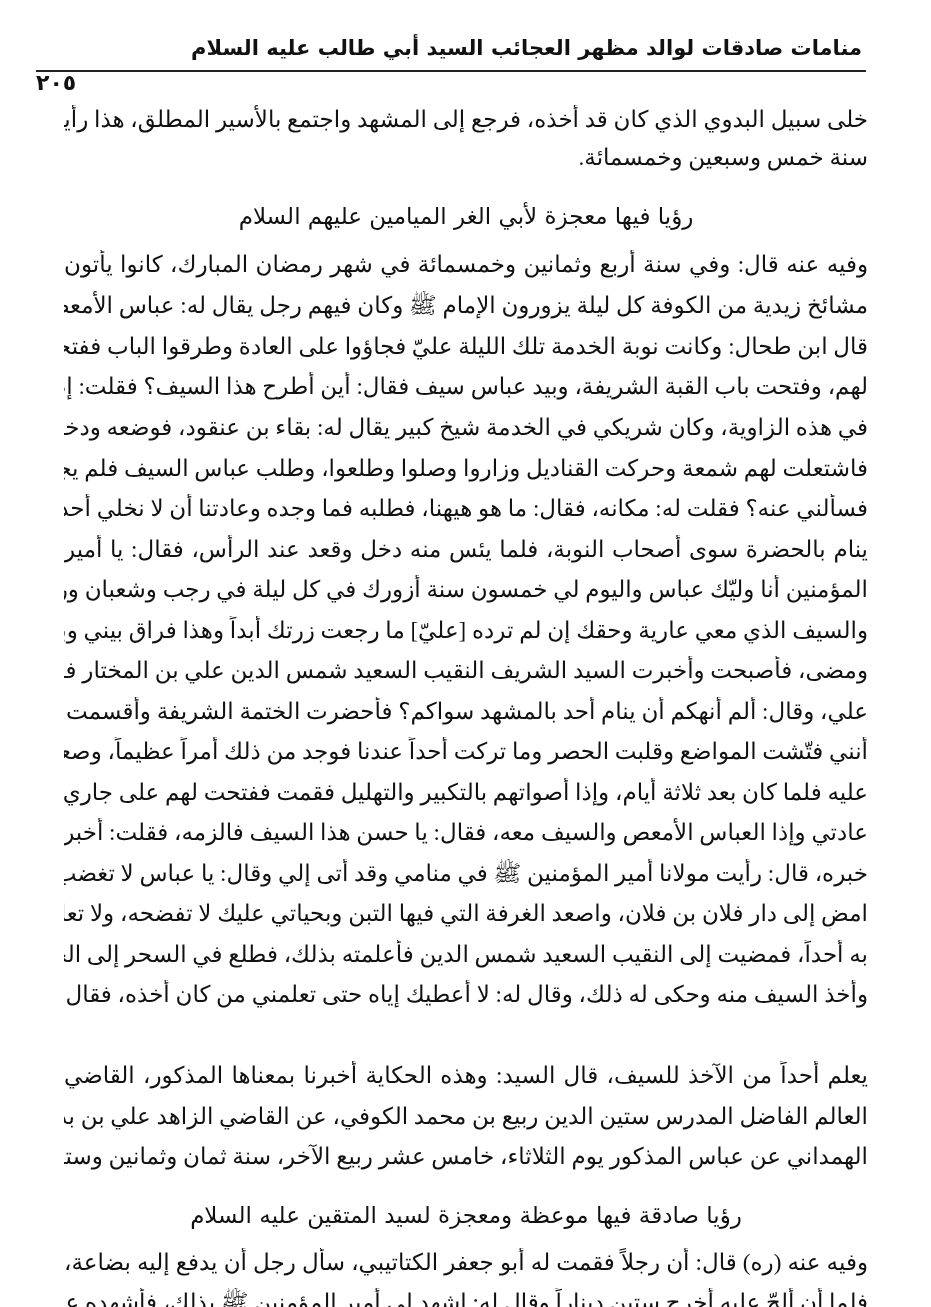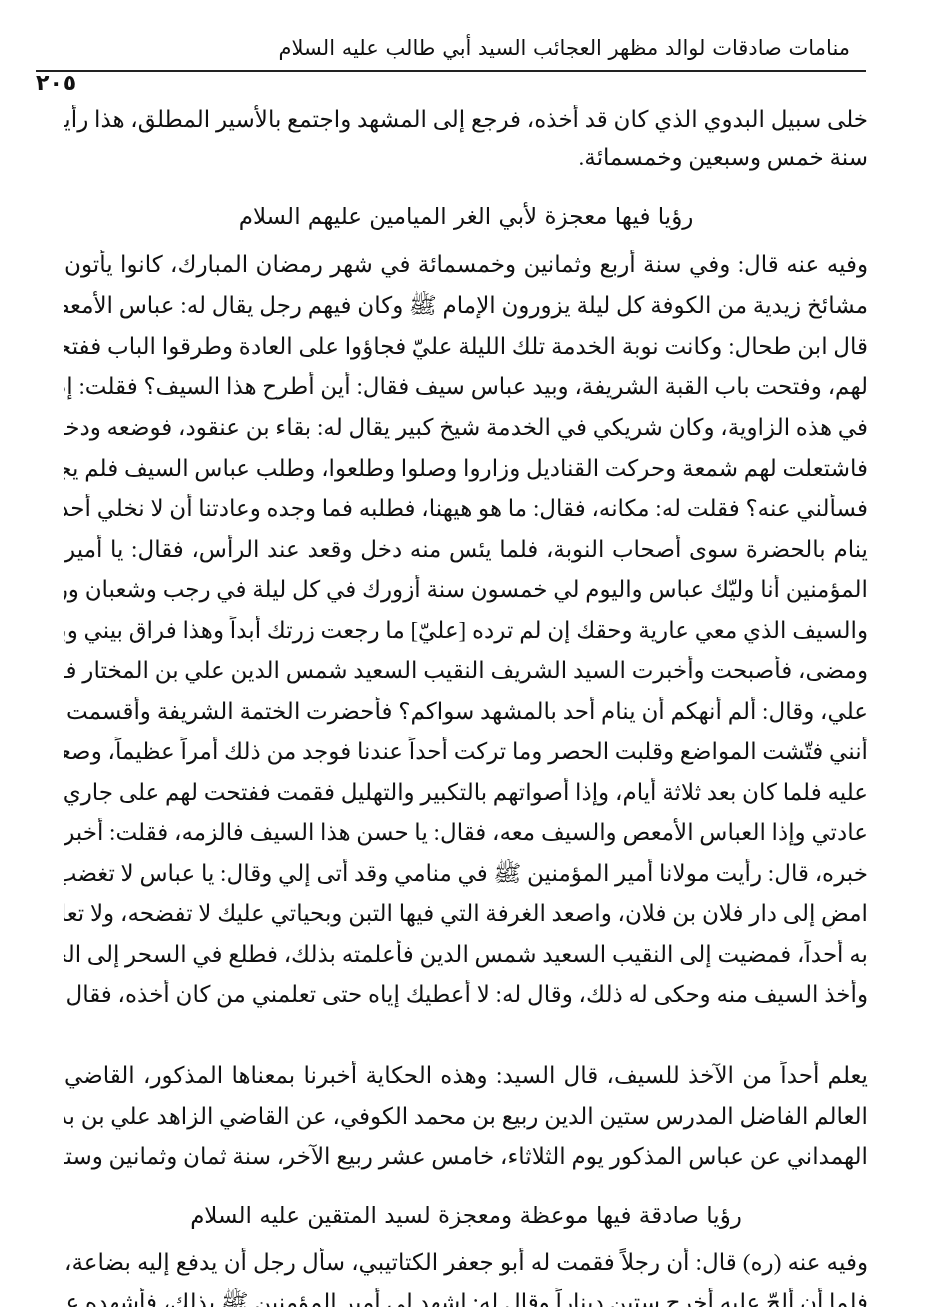--- a/index.html
+++ b/index.html
@@ -6,22 +6,22 @@
   body {
     width: 931px; height: 1307px; position: relative; overflow: hidden;
     font-family: "DejaVu Sans", sans-serif; color: #111;
   }
   .page { position: absolute; left: 0; top: 0; width: 931px; height: 1307px; }
   .header {
     position: absolute; left: 36px; top: 36px; width: 830px; height: 32px;
     direction: rtl;
   }
   .running-title {
-    position: absolute; right: 16px; top: 0;
-    font-family: "DejaVu Sans", sans-serif; font-weight: normal; font-size: 21px;
+    position: absolute; right: 4px; top: 0;
+    font-family: "DejaVu Sans", sans-serif; font-weight: bold; font-size: 21px;
     letter-spacing: -0.3px; white-space: nowrap;
   }
   .page-number {
     position: absolute; left: 0; top: -2px;
     font-family: "DejaVu Sans", sans-serif; font-weight: bold; font-size: 22px;
     direction: rtl;
     margin-top: 36px;
   }
   .header-rule {
     position: absolute; left: 36px; top: 70px; width: 830px; height: 0;

